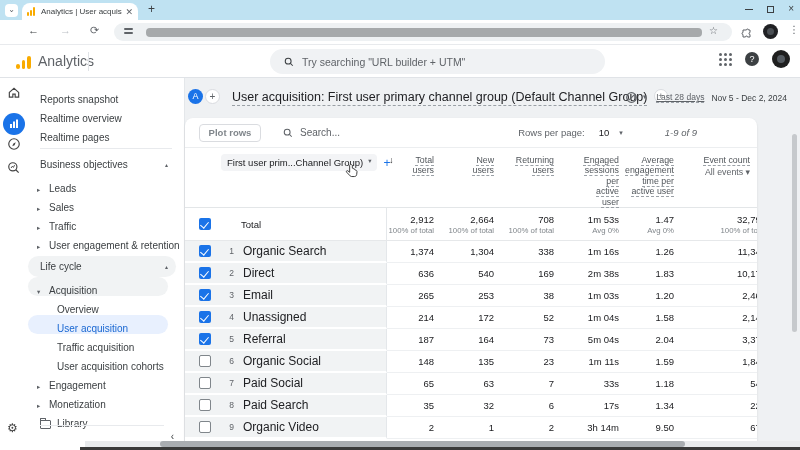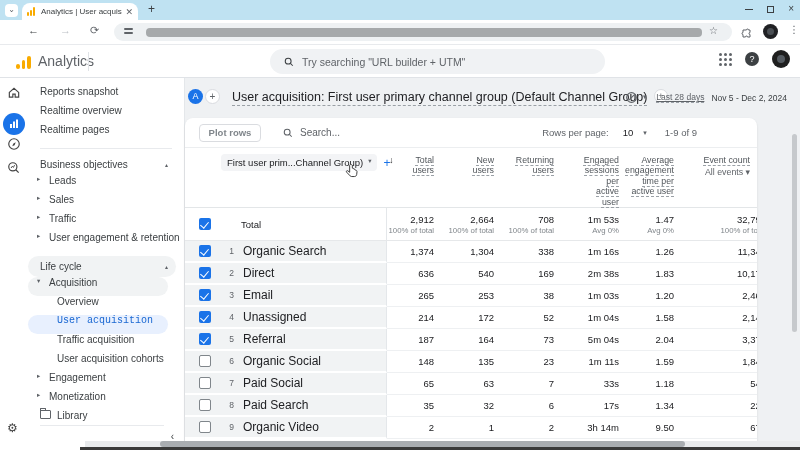--- a/index.html
+++ b/index.html
@@ -46,27 +46,27 @@
   .help-ic{width:14px;height:14px;border-radius:50%;background:#3c4043;color:#fff;font-size:9px;text-align:center;line-height:14px;}
   .avatar-lg{width:18px;height:18px;border-radius:50%;background:#1f1f1f;position:relative;}
   .avatar-lg::after{content:"";position:absolute;left:5px;top:5px;width:8px;height:8px;border-radius:50%;background:#555b61;}
 
   
   .body{position:absolute;left:0;top:78px;width:800px;height:372px;display:flex;}
   .rail{width:28px;background:#fff;position:relative;flex:0 0 auto;}
   .rail .ric{position:absolute;left:7px;width:14px;height:14px;color:#444;}
   .rail .active-pill{position:absolute;left:3px;top:35px;width:22px;height:22px;border-radius:50%;background:#1a73e8;display:flex;align-items:center;justify-content:center;}
   .sidebar{width:157px;background:#fff;border-right:1px solid #e4e7ea;position:relative;flex:0 0 auto;padding-top:8px;}
-  .sb-item{height:19px;display:flex;align-items:flex-start;font-size:10px;color:#3c4043;padding-left:12px;margin-right:16px;border-radius:11px;white-space:nowrap;cursor:pointer;}
+  .sb-item{height:19px;display:flex;align-items:flex-end;font-size:10px;color:#3c4043;padding-left:12px;margin-right:16px;border-radius:11px;white-space:nowrap;cursor:pointer;}
   .sb-sec{height:21px;margin-top:5px;display:flex;align-items:center;font-size:10px;color:#3c4043;padding-left:12px;margin-right:8px;border-radius:11px;}
   .sb-sec .chev{margin-left:auto;margin-right:8px;font-size:6px;color:#5f6368;transform:rotate(0deg);}
   .caret-r{width:12px;font-size:6.5px;color:#5f6368;margin-left:-3px;flex:0 0 auto;}
   .caret-d{width:12px;font-size:6.5px;color:#5f6368;margin-left:-3px;flex:0 0 auto;}
   .sb-sub{padding-left:29px;}
-  .sb-active{background:#e8f0fe;color:#1967d2;font-family:Liberation Mono, monospace;}
+  .sb-active{background:#e8f0fe;color:#1967d2;}
   .sb-pillgrey{background:#f1f3f4;}
   .sb-div{height:1px;background:#e8eaed;margin:5px 12px 4px 12px;}
   .folder-ic{width:11px;height:9px;border:1px solid #5f6368;border-radius:1px;position:relative;margin-right:6px;flex:0 0 auto;}
   .folder-ic::before{content:"";position:absolute;left:-1px;top:-3px;width:4px;height:2px;border:1px solid #5f6368;border-bottom:none;border-radius:1px 1px 0 0;}
   .collapse-arrow{position:absolute;right:10px;bottom:8px;font-size:10px;color:#3c4043;}
   .gear{position:absolute;left:7px;bottom:15px;font-size:12px;color:#444;}
 
   
   .main{flex:1;background:#eff1f3;position:relative;}
   .titlerow{position:absolute;left:0;top:0;width:100%;height:40px;}
@@ -79,21 +79,21 @@
   .daterange{position:absolute;right:13px;top:14px;font-size:8.5px;color:#3c4043;display:flex;gap:7px;align-items:center;}
   .daterange .preset{border-bottom:1px dashed #9aa0a6;color:#5f6368;text-decoration:underline;}
 
   .card{position:absolute;left:0;top:40px;width:572px;height:332px;background:#fff;border-radius:8px 8px 0 0;box-shadow:0 1px 2px rgba(60,64,67,.15);overflow:hidden;}
   .tb-toolbar{height:30px;display:flex;align-items:center;border-bottom:1px solid #eceef0;padding-left:14px;}
   .plot-btn{width:62px;height:18px;border:1px solid #dadce0;border-radius:4px;color:#80868b;font-size:9.5px;display:flex;align-items:center;justify-content:center;font-weight:bold;}
   .tsearch{display:flex;align-items:center;gap:7px;margin-left:22px;color:#5f6368;font-size:10px;}
   .tb-right{margin-left:auto;margin-right:60px;display:flex;align-items:center;font-size:9.5px;color:#5f6368;gap:4px;}
   .tb-right .val{color:#202124;margin-left:10px;}
   .tb-right .caret{font-size:7px;margin:0 14px 0 6px;}
-  .tb-right .pager{color:#5f6368;margin-left:0;}
+  .tb-right .pager{color:#5f6368;margin-left:24px;font-style:italic;}
 
   .tgrid{display:grid;grid-template-columns:34px 22px 146px 53px 60px 60px 65px 55px 88px;}
   .theader{height:60px;border-bottom:1px solid #e3e6e8;position:relative;}
   .hcb{padding:8px 0 0 14px;}
   .hdim{grid-column:2/4;padding-top:6px;display:flex;align-items:flex-start;}
   .dimpill{display:flex;gap:5px;background:#f3f4f6;border-radius:4px;padding:3px 6px;font-size:9.5px;color:#202124;margin-left:2px;white-space:nowrap;}
   .dimpill .c{font-size:6.5px;color:#5f6368;}
   .dimplus{color:#1a73e8;font-size:12px;margin-left:6px;margin-top:2px;}
   .hcell{display:flex;justify-content:flex-end;padding:7px 6px 0 0;}
   .hcell.first{justify-content:space-between;padding-left:2px;}

